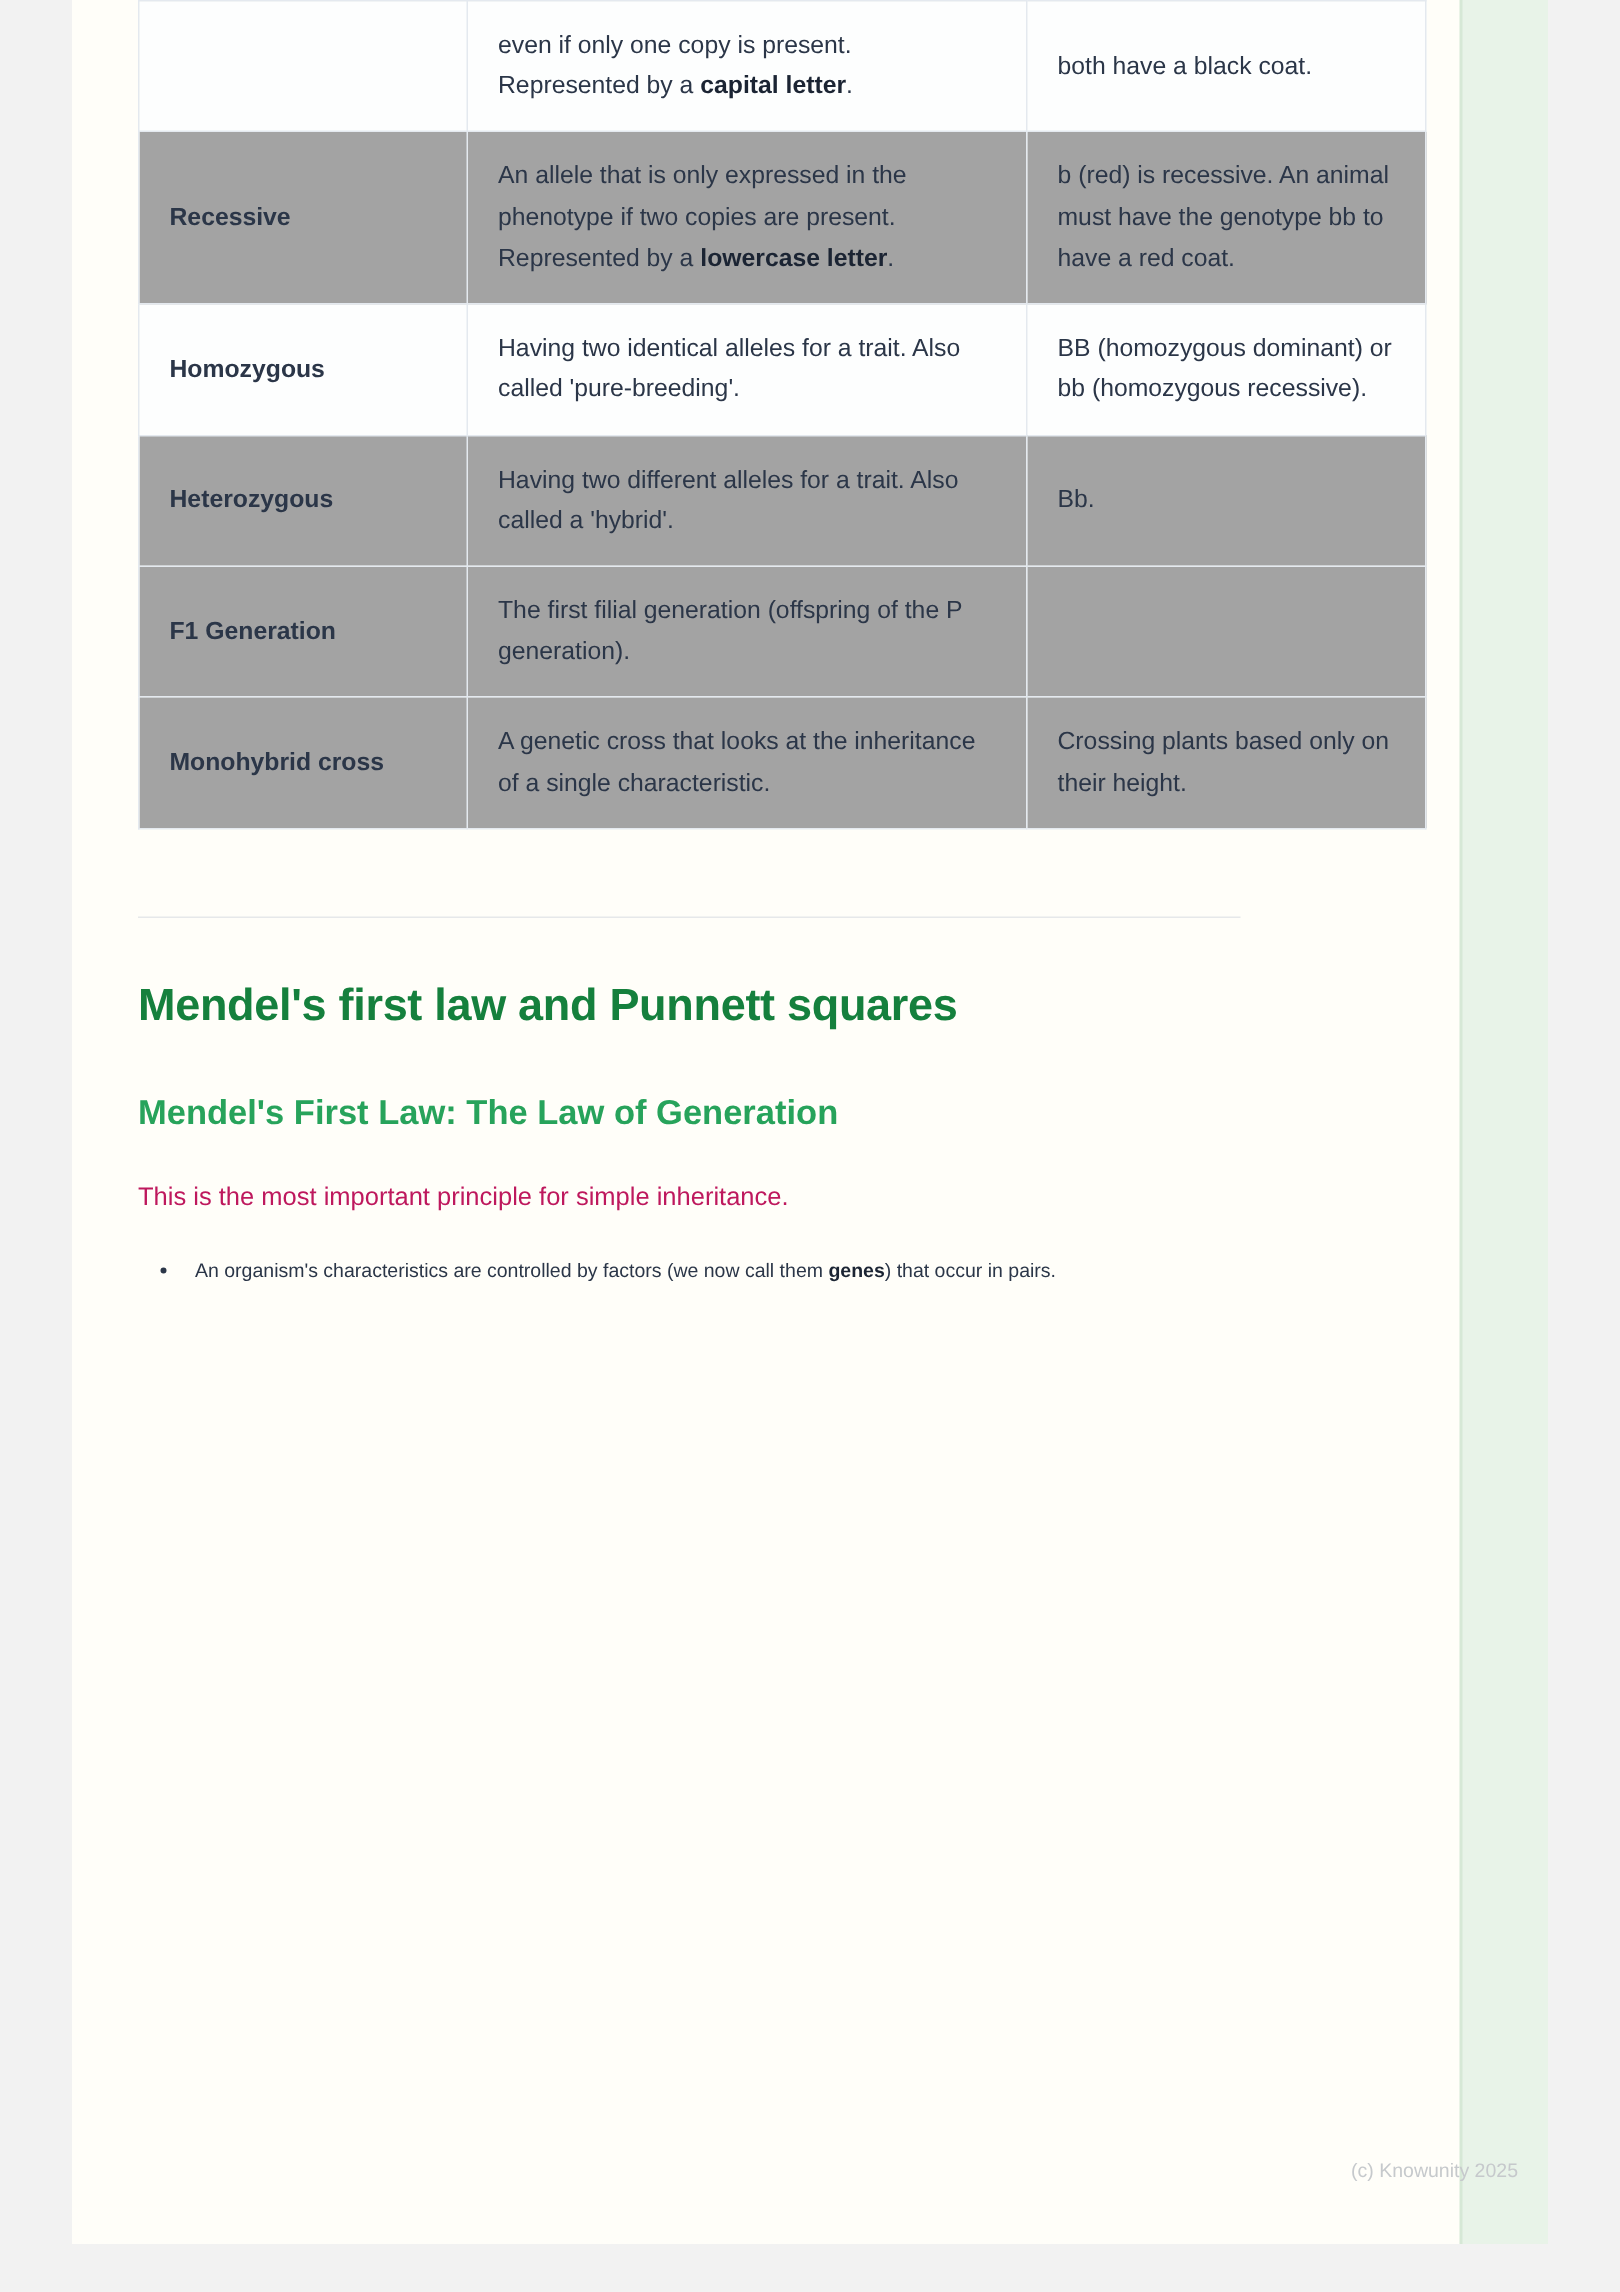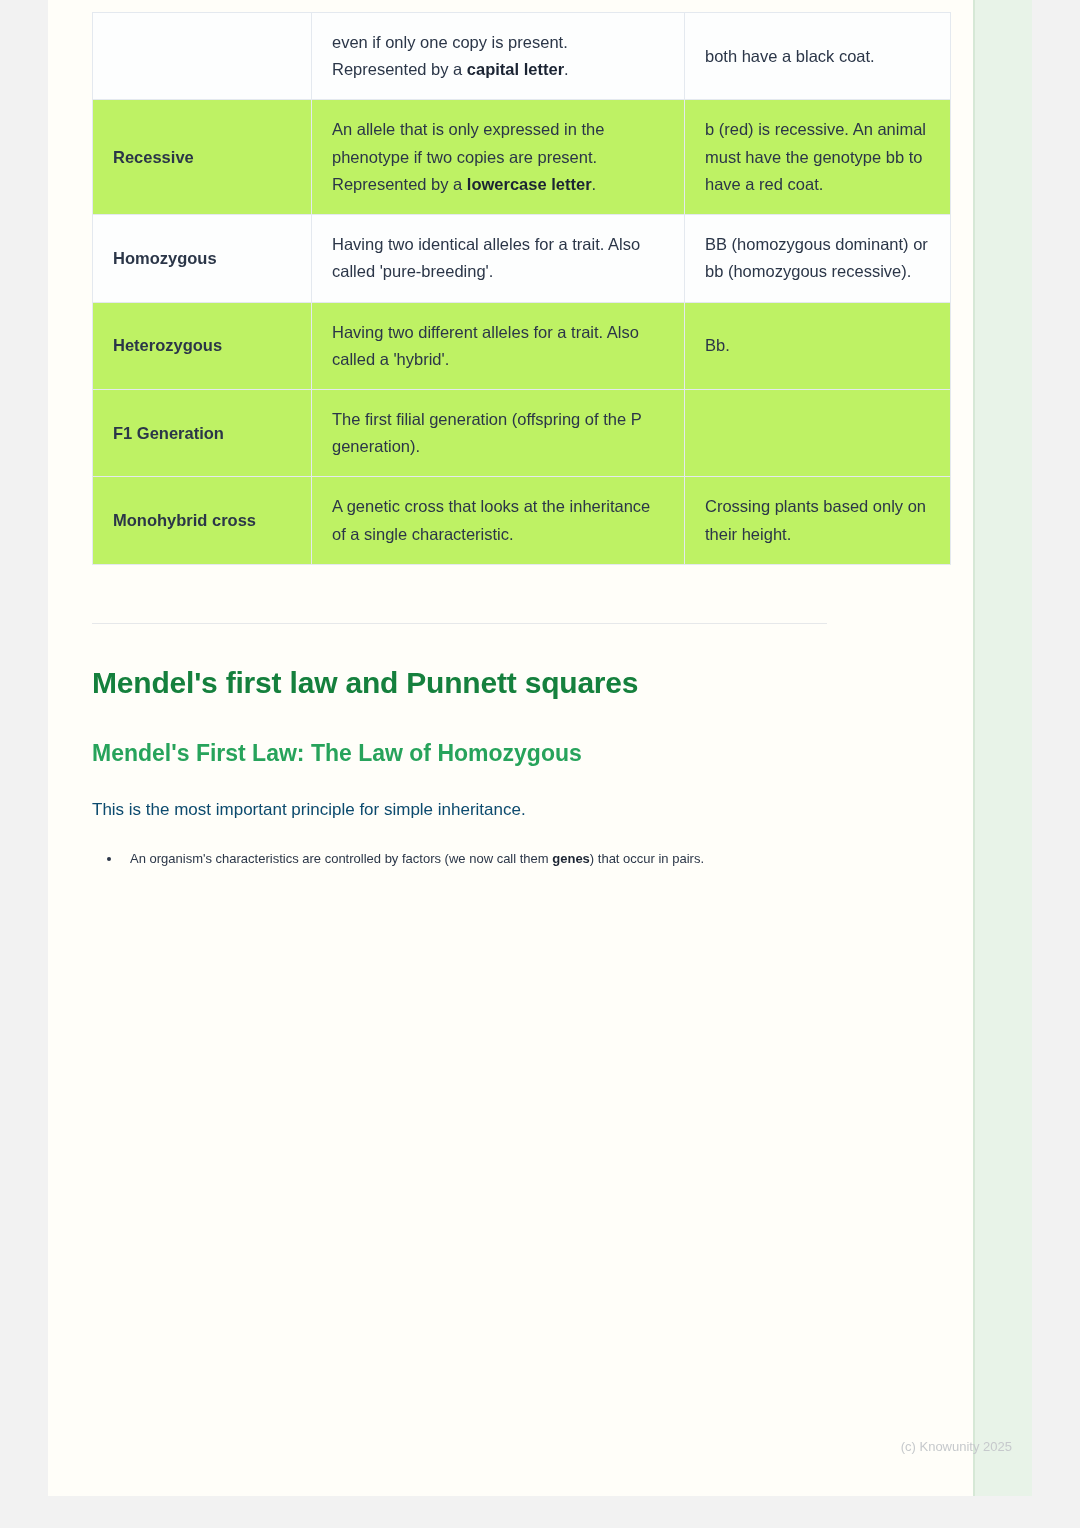--- a/index.html
+++ b/index.html
@@ -25,32 +25,32 @@
   .content {
     position: absolute;
     left: 44px;
     top: 0;
     width: 790px;
   }
   
   table.gloss {
     border-collapse: collapse;
     width: 735px;
-    margin-top: 12px;
+    margin-top: 0;
     table-layout: fixed;
   }
   table.gloss td {
     border: 1px solid #e4e9ef;
     vertical-align: middle;
     padding: 16px 20px;
     font-size: 16.5px;
     line-height: 1.65;
     color: #2b3648;
   }
-  table.gloss tr.alt td { background: #bef264; }
+  table.gloss tr.alt td { background: #a3a3a3; }
   table.gloss tr.plain td { background: #fdfefe; }
   td.term {
     width: 178px;
     font-weight: bold;
     color: #1b2433;
   }
   td.def { width: 332px; }
   td.ex  { width: 225px; }
   .cut-row td { border-top: none; padding-top: 0; }
   
@@ -71,21 +71,21 @@
   h2.sub {
     font-size: 23px;
     line-height: 1.3;
     color: #27a35b;
     margin: 38px 0 0 0;
     font-weight: bold;
   }
   p.body {
     font-size: 17px;
     line-height: 1.6;
-    color: #0c4a6e;
+    color: #be185d;
     margin: 27px 0 0 0;
   }
   ul.bullets {
     margin: 24px 0 0 0;
     padding-left: 30px;
   }
   ul.bullets li {
     font-size: 13px;
     line-height: 1.9;
     color: #2b3648;
@@ -161,21 +161,21 @@
           <td class="term">Monohybrid cross</td>
           <td class="def">A genetic cross that looks at the inheritance of a single characteristic.</td>
           <td class="ex">Crossing plants based only on their height.</td>
         </tr>
       </tbody>
     </table>
 
     <div class="divider"></div>
 
     <h1 class="sect">Mendel's first law and Punnett squares</h1>
-    <h2 class="sub">Mendel's First Law: The Law of Homozygous</h2>
+    <h2 class="sub">Mendel's First Law: The Law of Generation</h2>
     <p class="body">This is the most important principle for simple inheritance.</p>
 
     <ul class="bullets">
       <li><span>An organism's characteristics are controlled by factors (we now call them </span><b>genes</b><span>) that occur in pairs.</span></li>
     </ul>
 
   </div>
 
   <div class="watermark">(c) Knowunity 2025</div>
 

